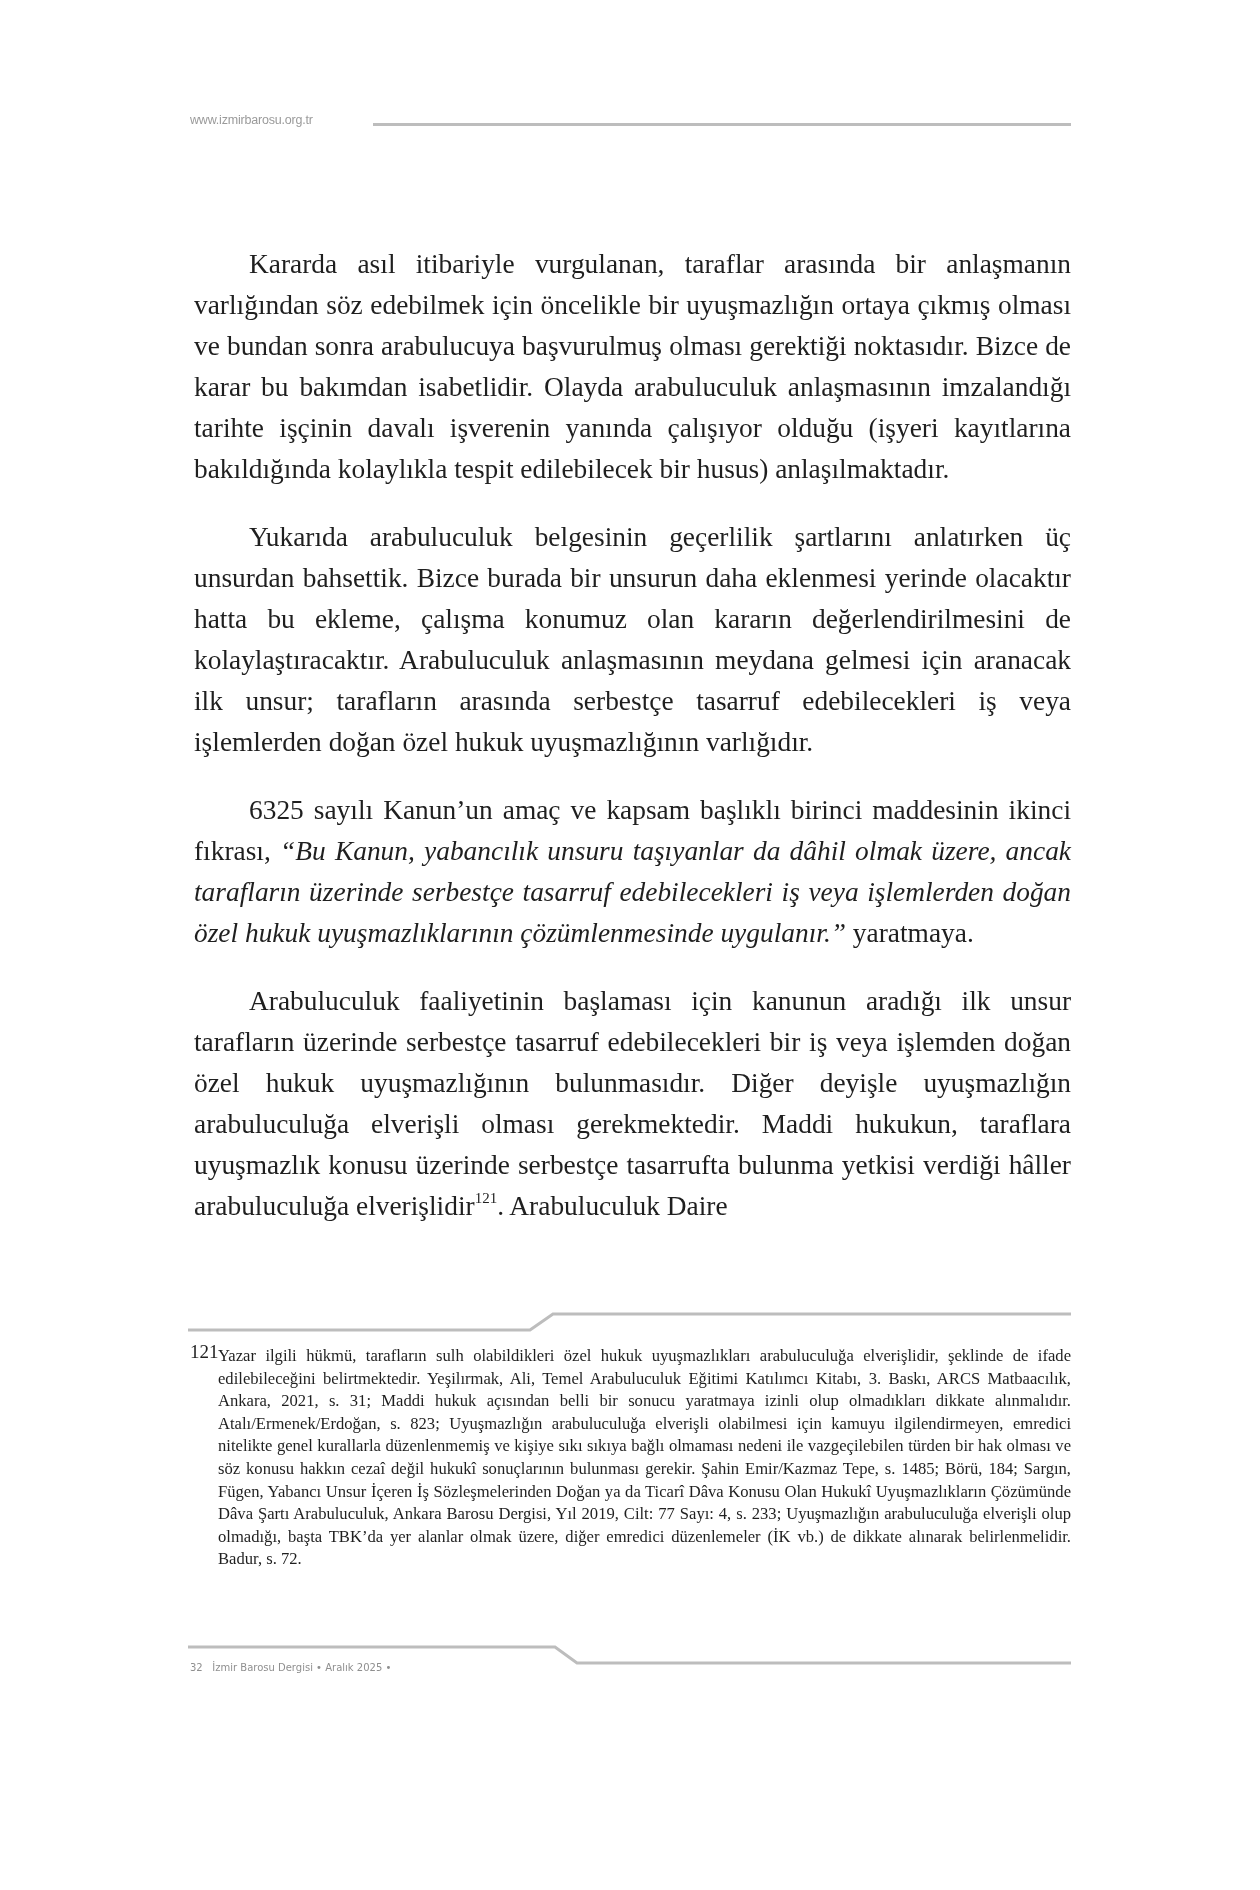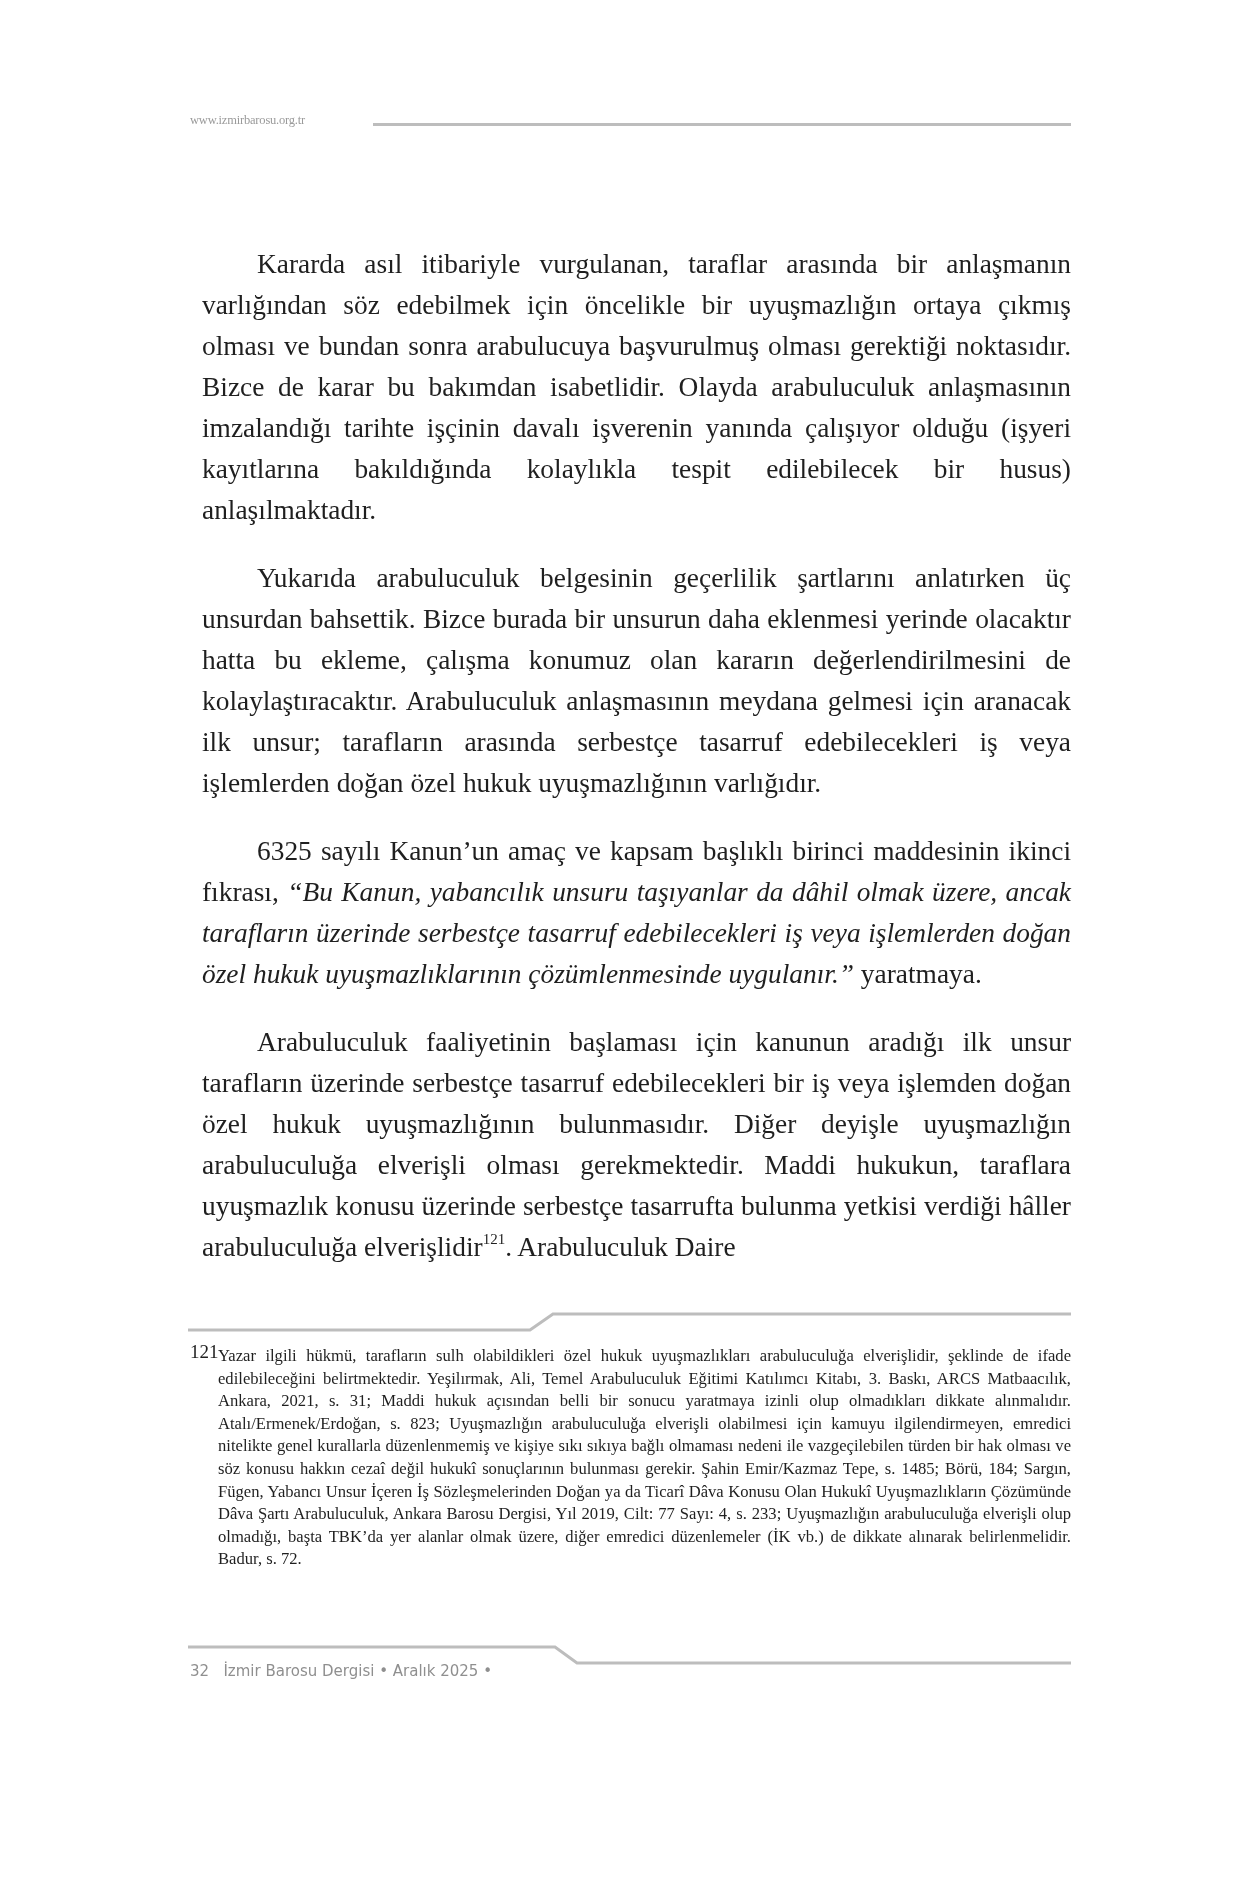--- a/index.html
+++ b/index.html
@@ -1,44 +1,44 @@
 <!DOCTYPE html>
 <html><head>
 <meta charset="utf-8">
 <style>
   html, body { margin: 0; padding: 0; background: #ffffff; }
   body { width: 1260px; height: 1890px; position: relative; overflow: hidden; }
   .header-text {
     position: absolute; left: 190px; top: 113px;
-    font-family: Liberation Serif, serif; font-size: 12.5px; color: #9a9a9a;
+    font-family: Liberation Sans, sans-serif; font-size: 12.5px; color: #9a9a9a;
     letter-spacing: -0.2px;
   }
   .header-line {
     position: absolute; left: 373px; top: 123px; width: 698px; height: 3px; background: #bdbdbd;
   }
   .body {
     position: absolute; left: 190px; top: 244px; width: 881px;
     font-family: "Liberation Serif", serif; font-size: 27.4px; line-height: 41px;
     color: #1f1f1f; text-align: justify; hyphens: manual;
   }
-  .body p { margin: 0 0 27px 12px; text-indent: 55px; }
+  .body p { margin: 0 0 27px 4px; text-indent: 55px; }
   .body p:last-child { margin-bottom: 0; }
   .body sup { font-size: 15px; vertical-align: 12px; line-height: 0; }
   .body .quote { font-style: italic; }
   svg.rule { position: absolute; left: 0; top: 0; overflow: visible; }
   .footnotes {
     position: absolute; left: 190px; top: 1345px; width: 881px;
     font-family: "Liberation Serif", serif; font-size: 16.6px; line-height: 22.6px;
     color: #1f1f1f; text-align: justify;
   }
   .fn { position: relative; padding-left: 28px; }
   .fn-num { position: absolute; left: 0; top: -4px; font-size: 19px; }
   .footer-text {
     position: absolute; left: 190px; top: 1662px;
-    font-family: "DejaVu Sans", sans-serif; font-size: 15px; color: #8f8f8f;
+    font-family: "DejaVu Sans", sans-serif; font-size: 10px; color: #8f8f8f;
     white-space: pre;
   }
 </style>
 </head>
 <body>
 
 <div class="header-text">www.izmirbarosu.org.tr</div>
 <div class="header-line"></div>
 
 <div class="body">

